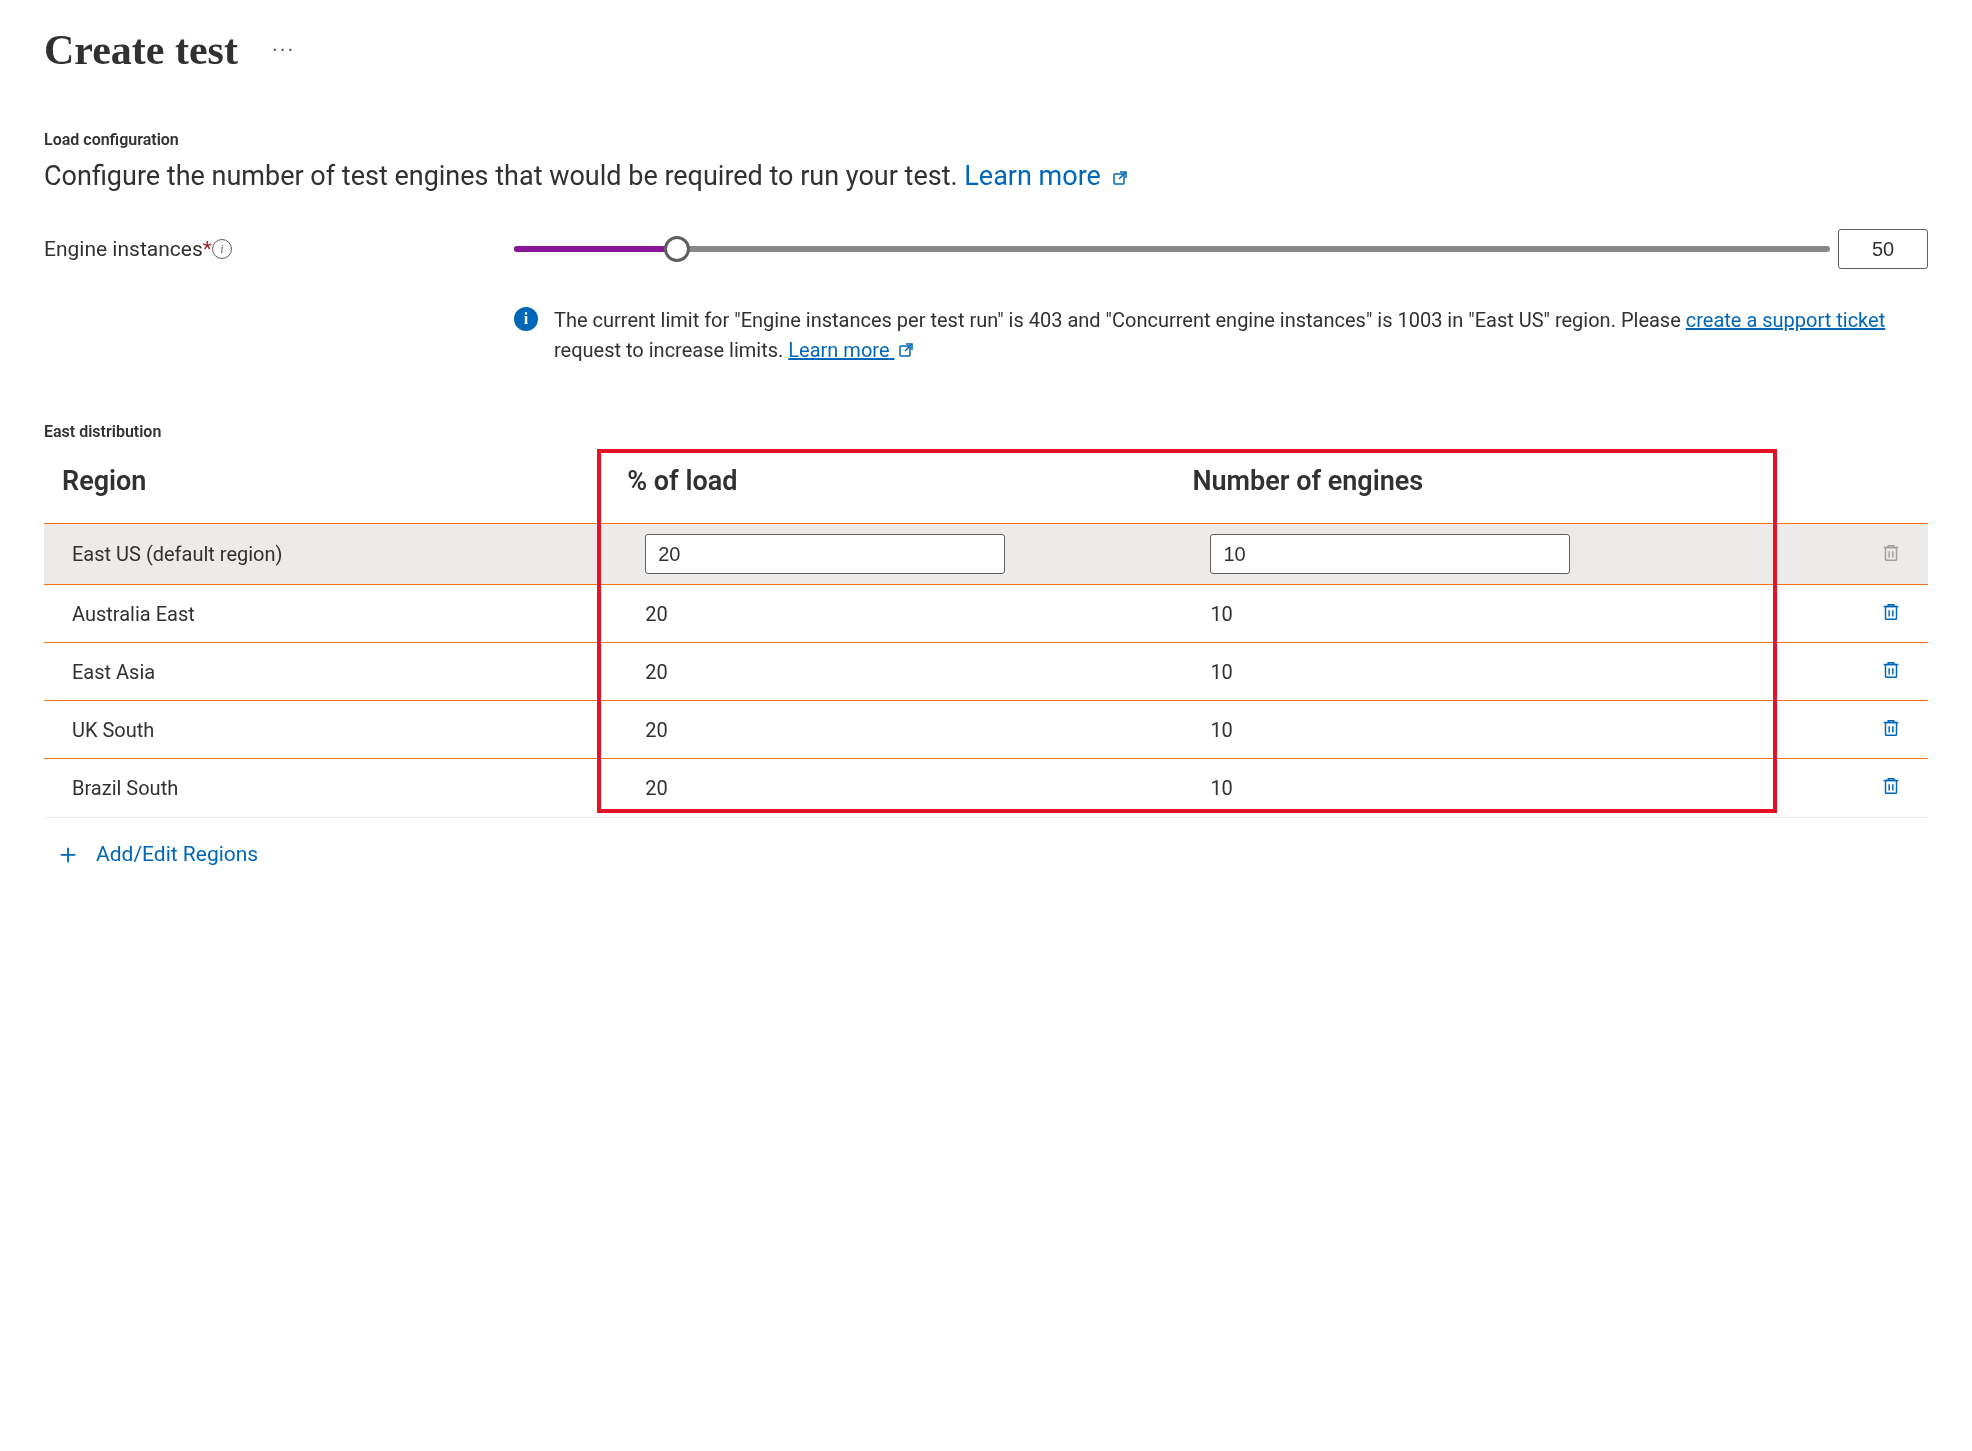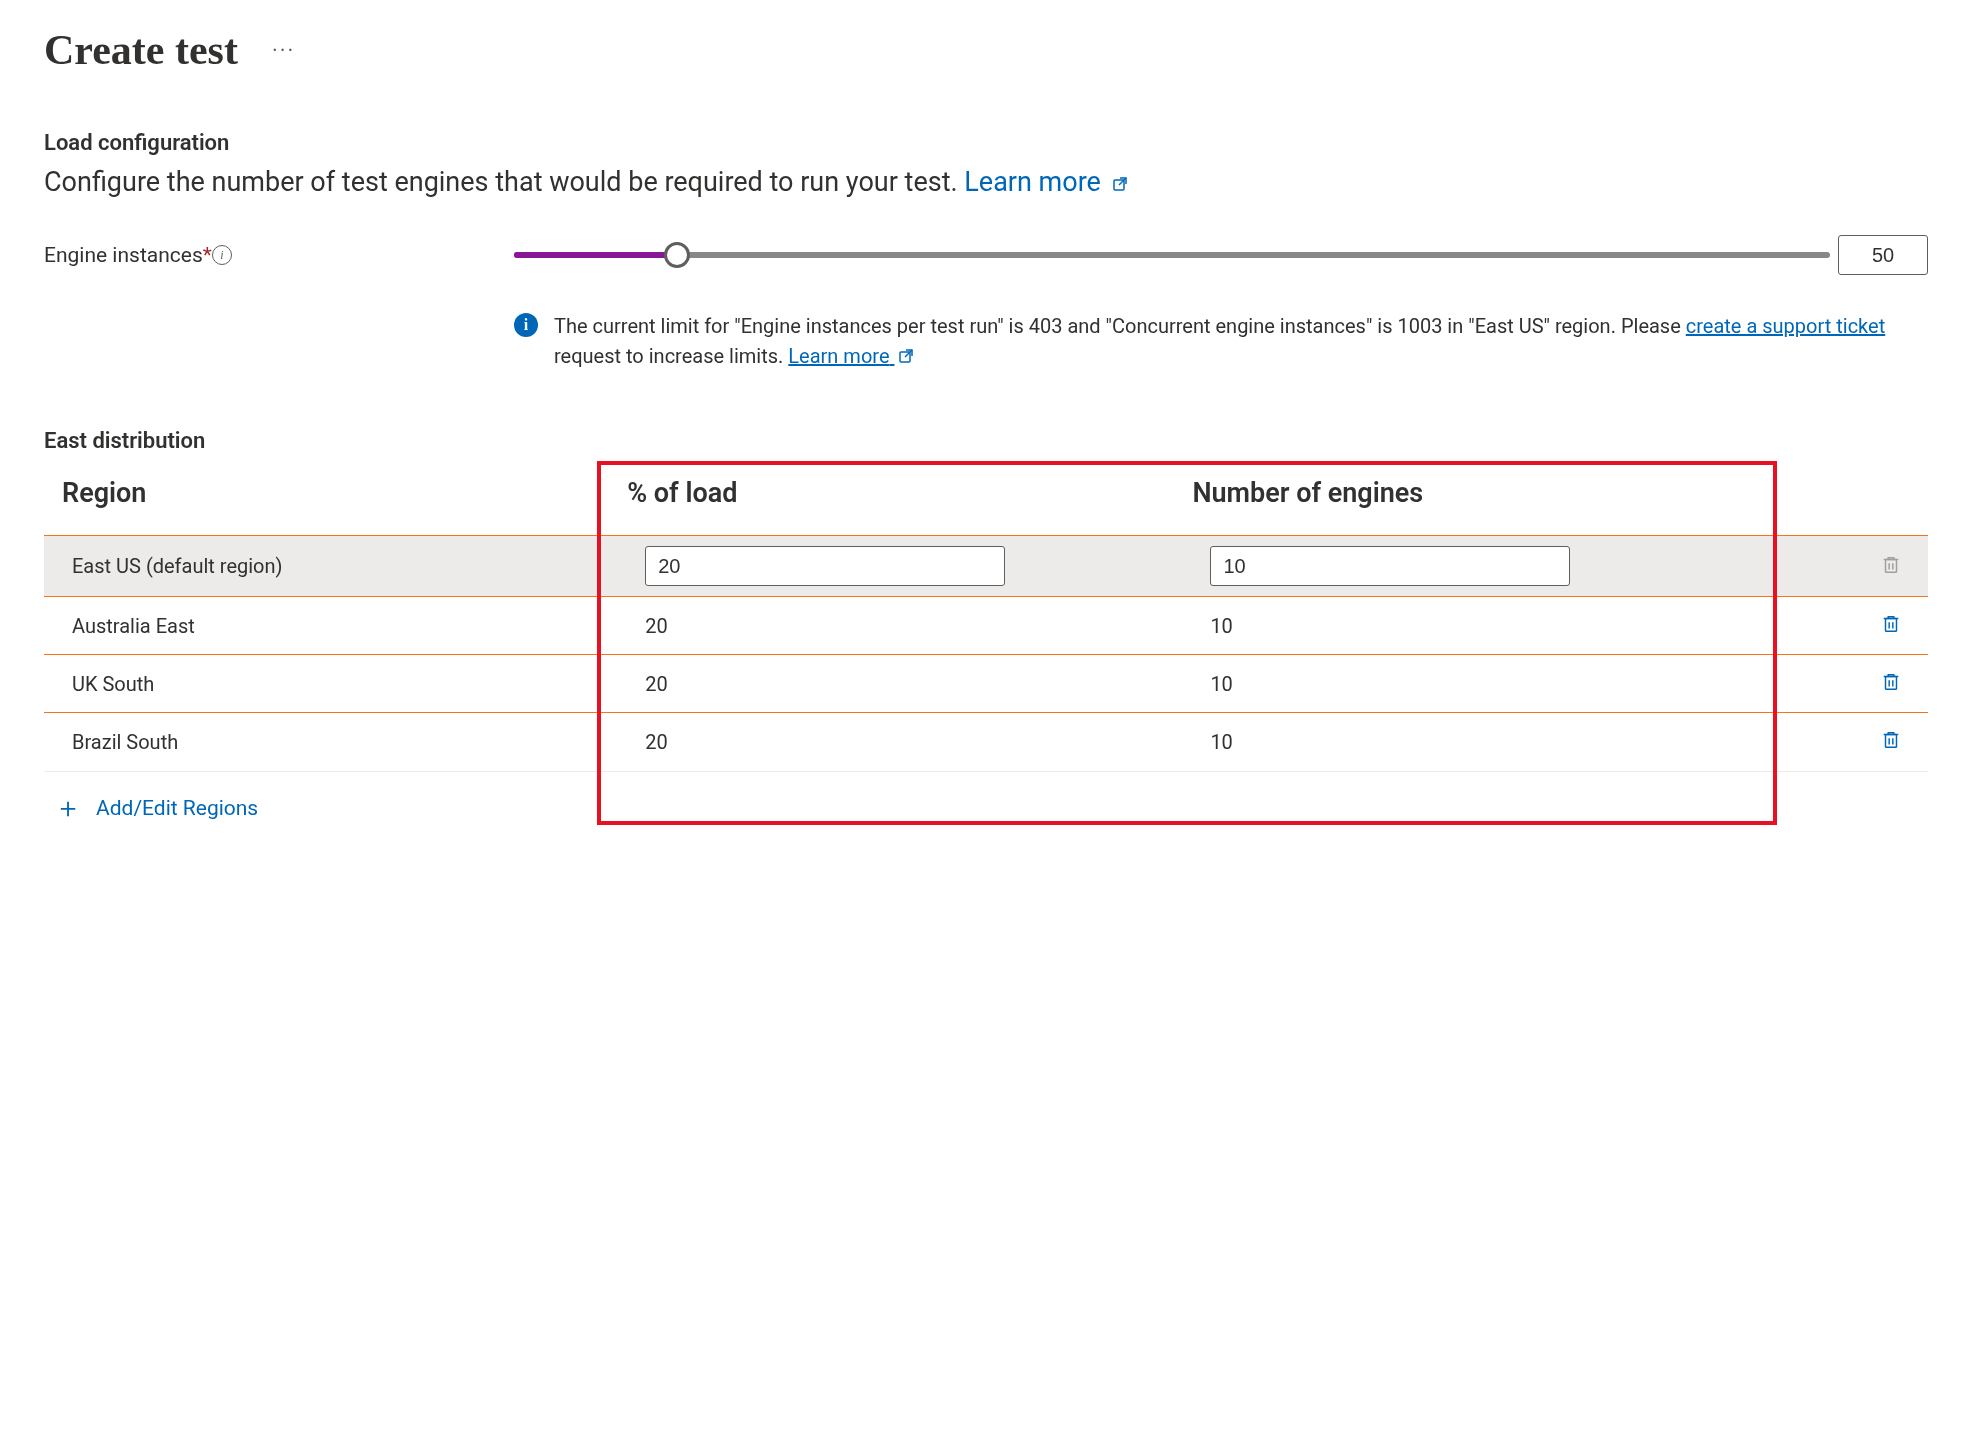--- a/index.html
+++ b/index.html
@@ -29,21 +29,21 @@
   }
   .ellipsis {
     font-size: 22px;
     color: #605e5c;
     cursor: pointer;
     user-select: none;
     letter-spacing: 2px;
     padding: 4px;
   }
   .section-heading {
-    font-size: 22px;
+    font-size: 16px;
     font-weight: 600;
     margin: 0 0 8px 0;
     color: #323130;
   }
   .section-desc {
     font-size: 27px;
     color: #323130;
     margin: 0 0 32px 0;
     line-height: 1.45;
   }
@@ -320,20 +320,33 @@
       <td class="col-action"><button class="trash-btn">
                 <svg class="trash" viewBox="0 0 24 24" fill="none" stroke="#0067b8" stroke-width="1.6">
   <path d="M4 6h16"></path>
                   <path d="M9 6V4h6v2"></path>
   <rect x="6" y="6" width="12" height="14" rx="1"></rect>
   <path d="M10 10v7M14 10v7"></path>
                 </svg>
               </button></td>
           </tr>
           <tr>
+      <td class="col-region first">East Asia</td>
+      <td class="col-load">20</td>
+      <td class="col-engines">10</td>
+      <td class="col-action"><button class="trash-btn">
+                <svg class="trash" viewBox="0 0 24 24" fill="none" stroke="#0067b8" stroke-width="1.6">
+  <path d="M4 6h16"></path>
+                  <path d="M9 6V4h6v2"></path>
+  <rect x="6" y="6" width="12" height="14" rx="1"></rect>
+  <path d="M10 10v7M14 10v7"></path>
+                </svg>
+              </button></td>
+          </tr>
+          <tr>
       <td class="col-region first">UK South</td>
       <td class="col-load">20</td>
       <td class="col-engines">10</td>
       <td class="col-action"><button class="trash-btn">
                 <svg class="trash" viewBox="0 0 24 24" fill="none" stroke="#0067b8" stroke-width="1.6">
   <path d="M4 6h16"></path>
                   <path d="M9 6V4h6v2"></path>
   <rect x="6" y="6" width="12" height="14" rx="1"></rect>
   <path d="M10 10v7M14 10v7"></path>
                 </svg>

